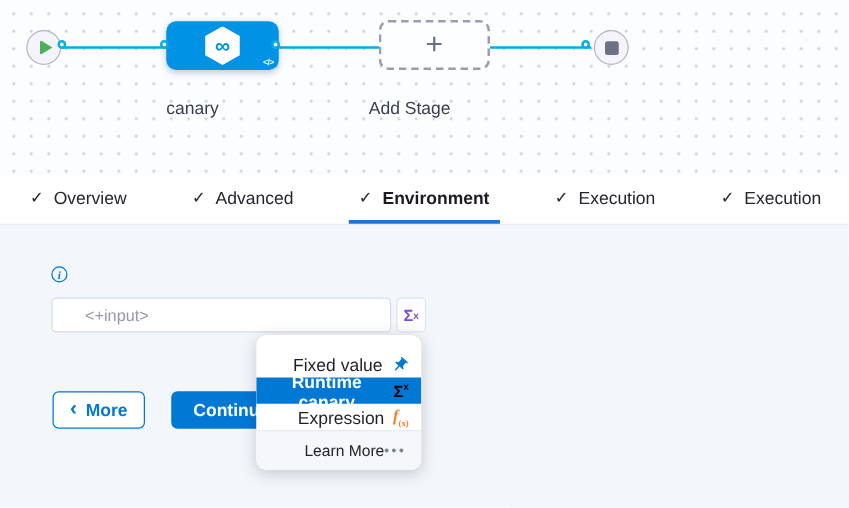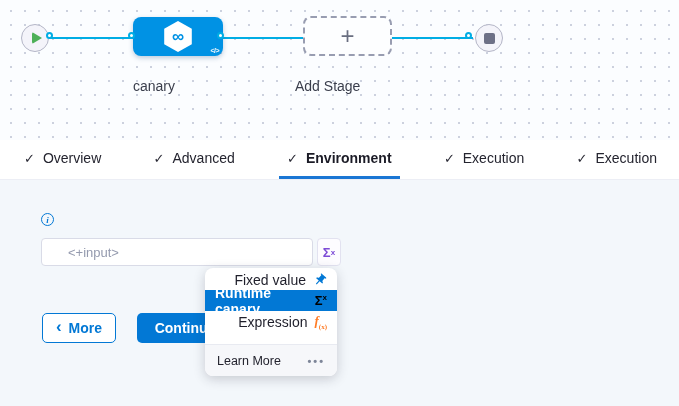--- a/index.html
+++ b/index.html
@@ -66,31 +66,31 @@
     display:flex; align-items:center; justify-content:center; }
   .btn-back { left:42px; width:74px; background:#fff; border:1.2px solid #0278d5;
     color:#0278d5; gap:7px; }
   .btn-back .chev { font-size:17px; font-weight:700; margin-top:-2px; }
   .btn-continue { left:137px; width:96px; background:#0278d5; border:none; color:#fff; z-index:1; }
 
   
   .dropdown { position:absolute; left:205px; top:88px; width:132px; z-index:5;
     background:#fff; border-radius:8px; box-shadow:0 3px 12px rgba(40,41,61,.22);
     overflow:hidden; }
-  .dd-items { padding-top:1px; }
+  .dd-items { padding-top:13px;text-align:center; }
   .dd-item { height:21px; display:flex; align-items:center; justify-content:flex-end;
     gap:7px; padding:0 10px; font-size:14px; color:#1f1f2b; cursor:pointer; }
   .dd-item.selected { background:#0278d5; color:#fff; font-weight:700; }
   .sigma-white { color:#000000; font-weight:bold; font-size:13px; }
   .fx-icon { color:#ff7c26; font-family:"Liberation Serif",serif; font-style:italic;
     font-size:13px; font-weight:700; }
   .fx-icon sub { font-size:7px; font-style:normal; }
   .pin-icon svg { display:block; }
-  .dd-footer { margin-top:12px; height:32px; background:#f6f7fa; border-top:1px solid #e8eaf1;
-    display:flex; align-items:center; justify-content:space-between;
+  .dd-footer { height:32px; background:#f6f7fa; border-top:1px solid #e8eaf1;
+    display:flex; align-items:center; justify-content:flex-end;
     padding:0 12px; font-size:12.5px; color:#23232e; cursor:pointer; }
   .dots { color:#7d8598; font-size:11px; letter-spacing:2px; font-weight:bold; }
 </style>
 </head>
 <body>
 
 <div class="canvas">
   <div class="pline" style="left:48px;width:88px;"></div>
   <div class="pline" style="left:220px;width:86px;"></div>
   <div class="pline" style="left:389px;width:84px;"></div>

